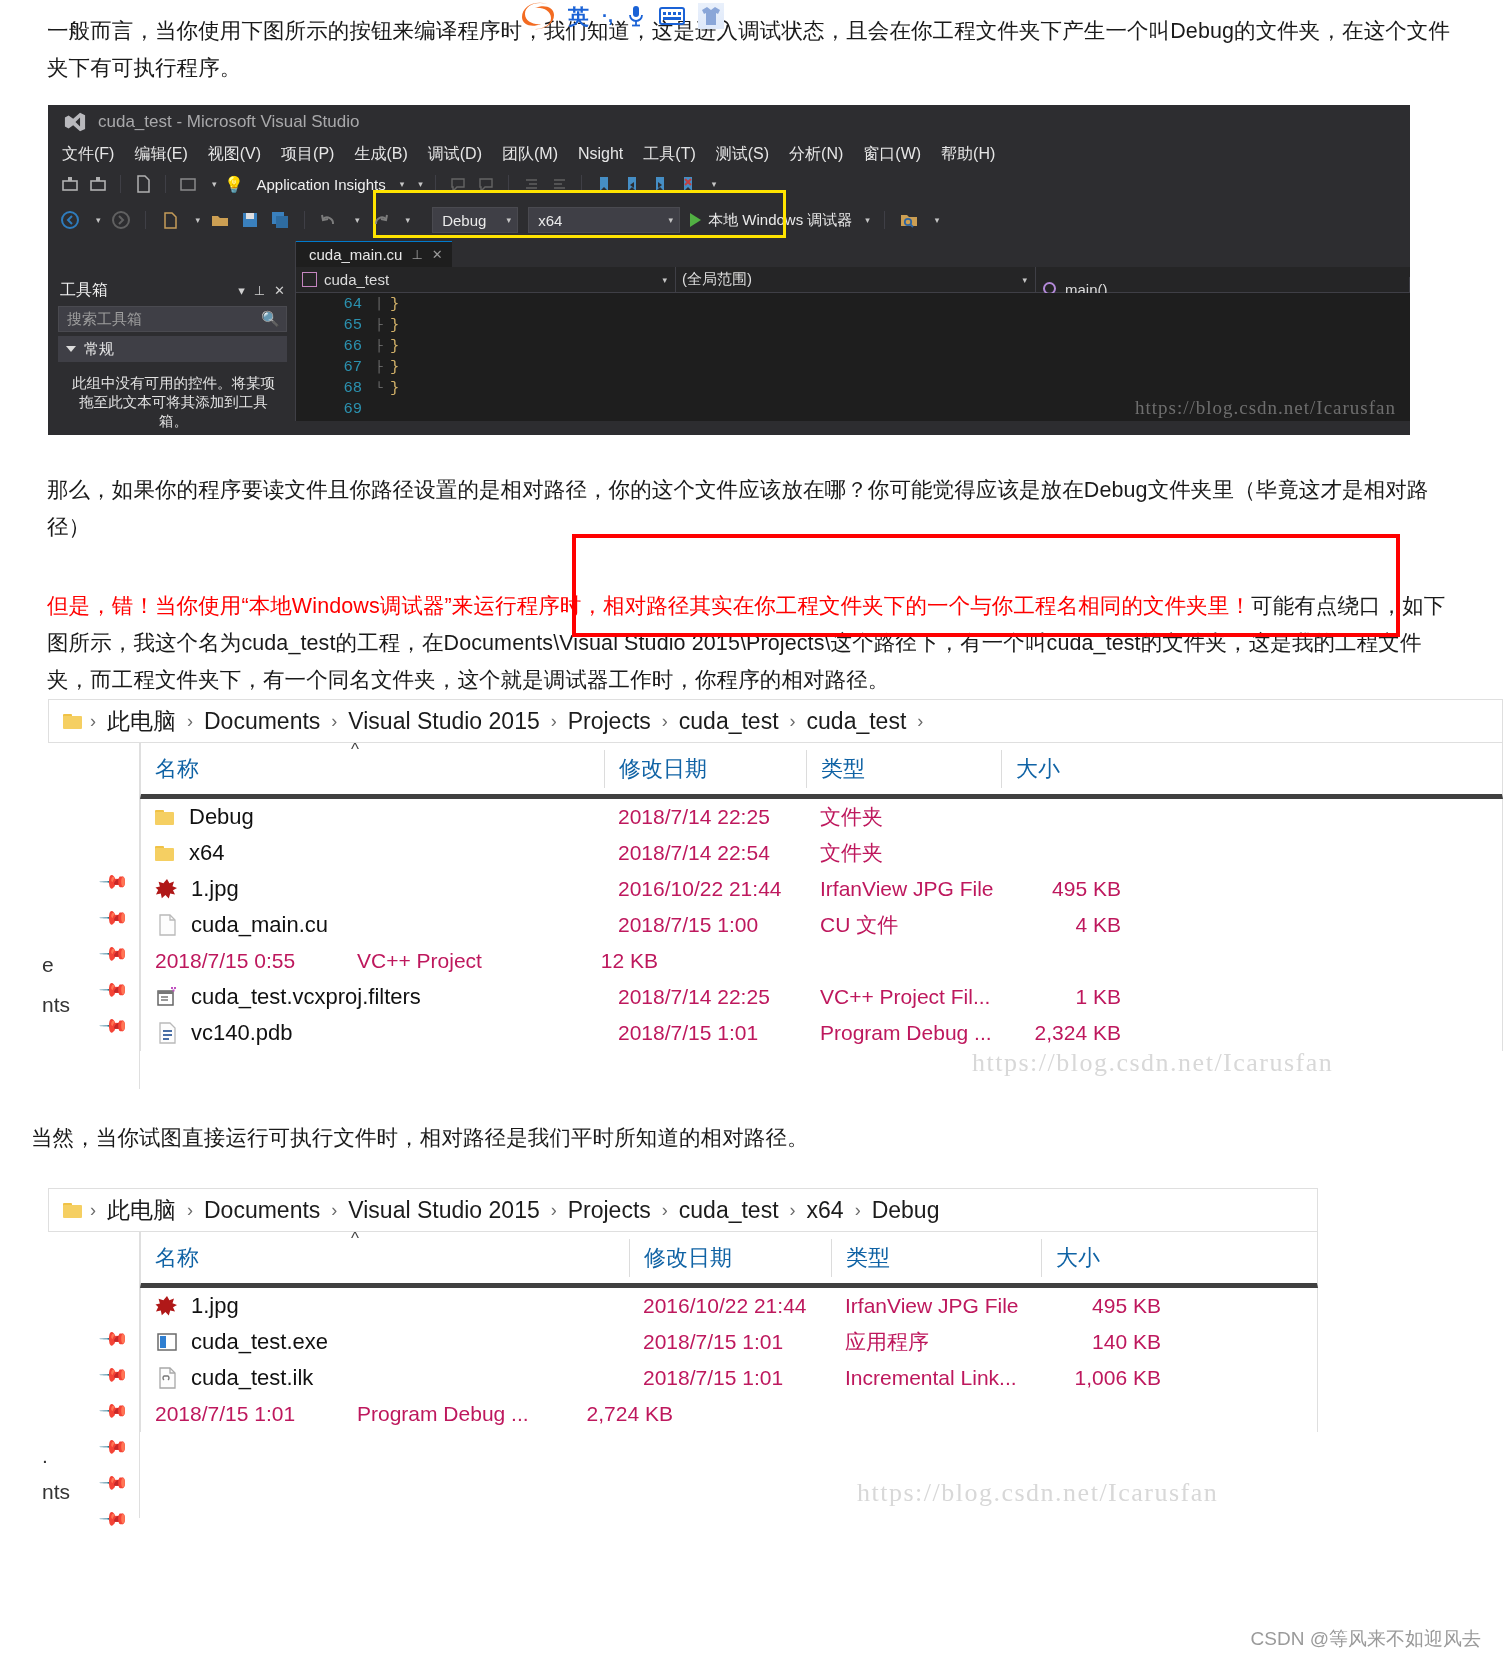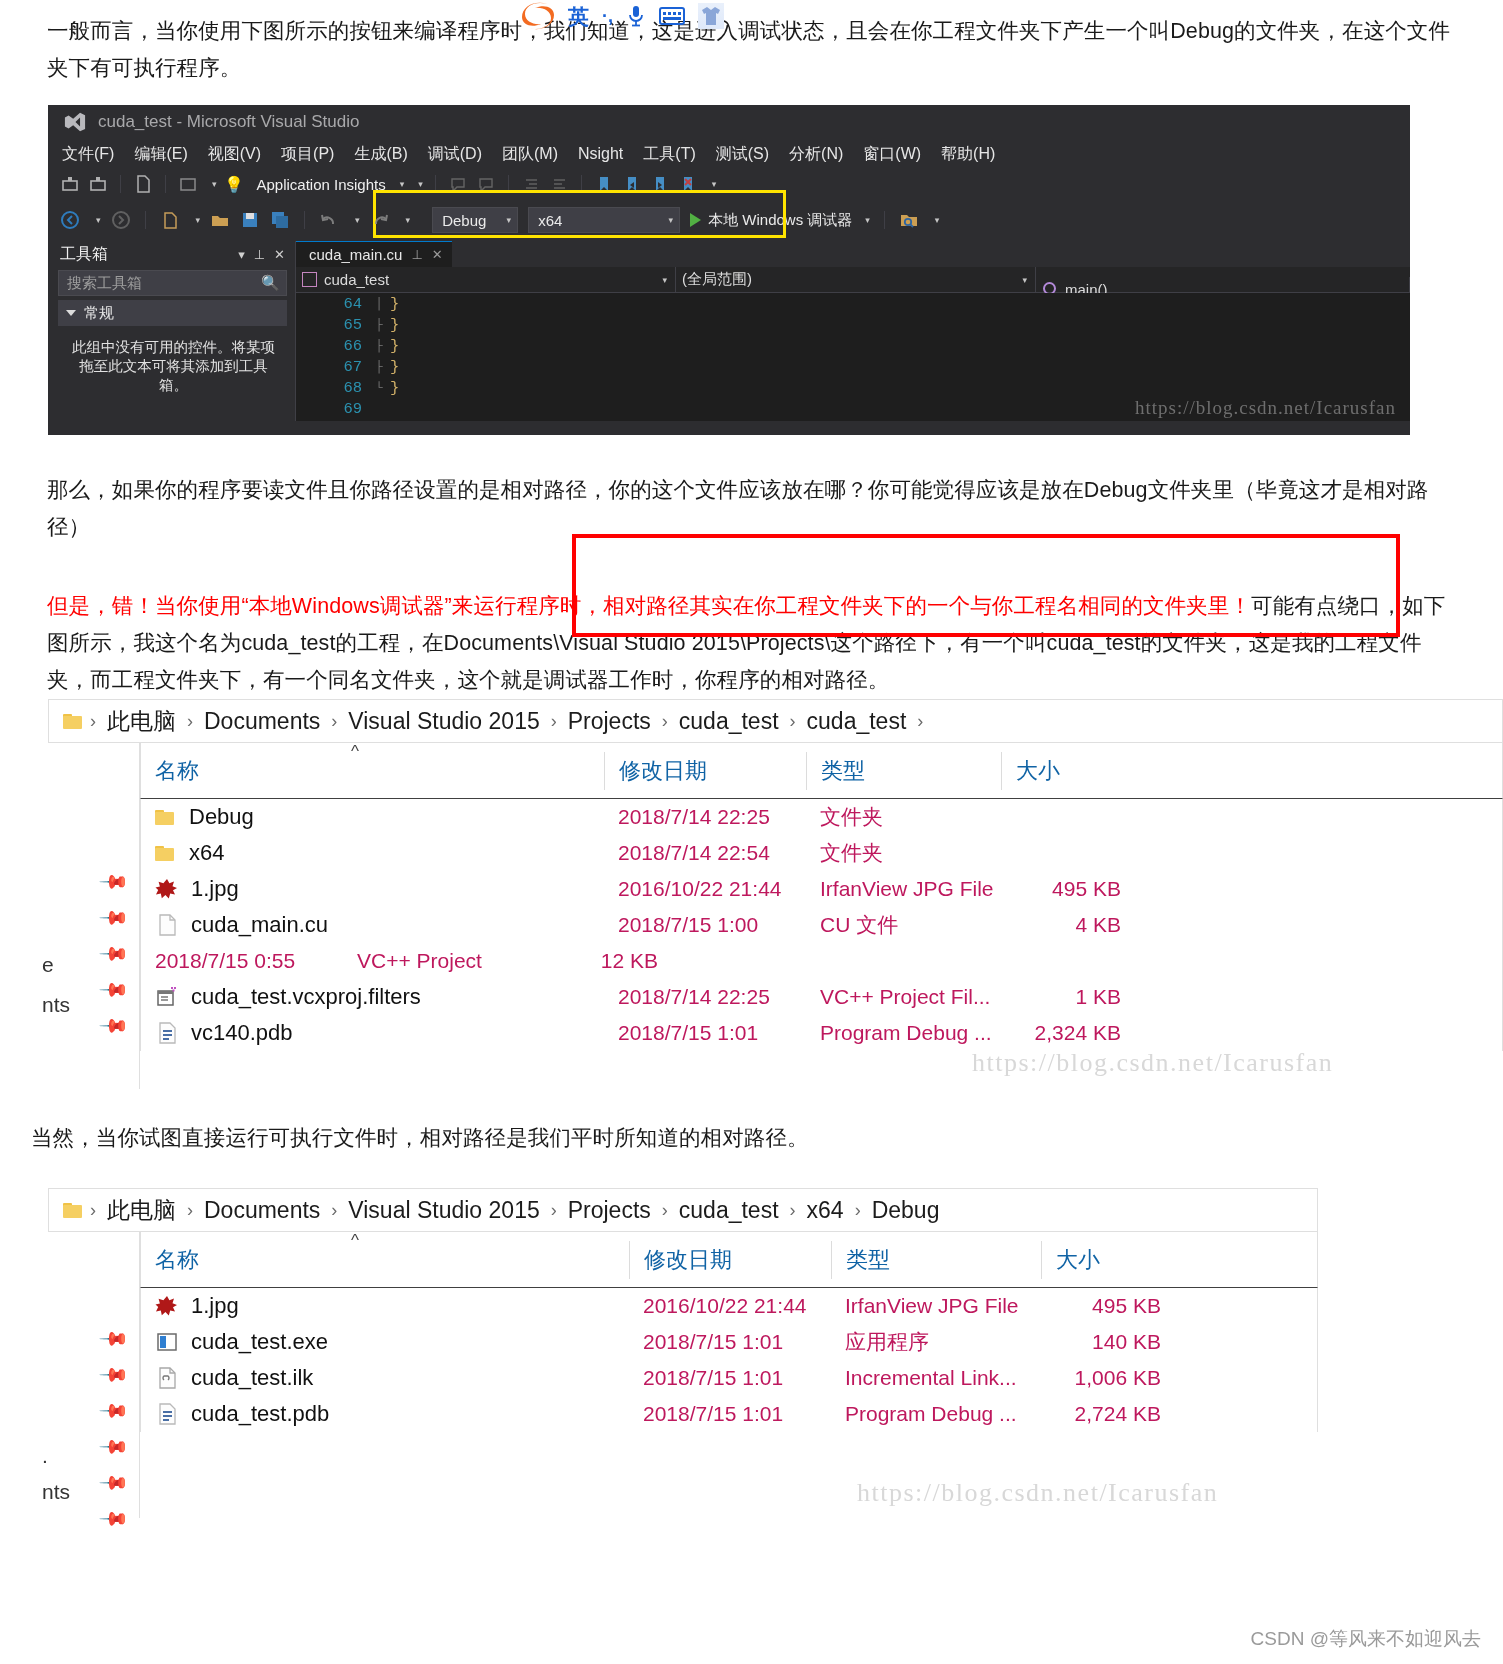--- a/index.html
+++ b/index.html
@@ -96,21 +96,21 @@
   .run-btn{ display:flex;align-items:center;gap:7px; color:#eaeaea;font-size:15px;}
   .play-tri{
     width:0;height:0;border-left:11px solid #52b043;
     border-top:7px solid transparent;border-bottom:7px solid transparent;
   }
 
   .vs-body{ display:flex; height:180px; }
   .vs-toolbox{ width:248px; background:#2d2d30; border-right:1px solid #3f3f46;}
   .tbx-head{
     height:26px;display:flex;align-items:center;justify-content:space-between;
-    padding:0 10px 0 12px;font-size:16px;color:#f0f0f0;
+    padding:0 10px 0 12px;font-size:16px;color:#f0f0f0;margin-top:36px;
   }
   .tbx-head-icons{ display:flex;align-items:center;gap:9px;color:#d0d0d0;font-size:13px;}
   .tbx-search{
     margin:3px 8px 0 10px;height:26px;background:#3f3f46;border:1px solid #4a4a50;
     display:flex;align-items:center;justify-content:space-between;padding:0 6px 0 8px;
     color:#9d9d9d;font-size:15px;
   }
   .tbx-group{
     margin:4px 8px 0 10px;height:26px;background:#3f3f46;display:flex;align-items:center;
     gap:8px;padding-left:8px;color:#e6e6e6;font-size:15px;
@@ -161,21 +161,21 @@
     content:""; position:absolute;left:0;top:2px;width:9px;height:4px;background:#f0c246;border-radius:1px 1px 0 0;
   }
   .folder-ico:after{
     content:""; position:absolute;left:0;top:4px;width:19px;height:13px;background:#f5cf62;border-radius:1px;
   }
   .crumb{ font-size:23px; color:#1c1c1c; padding:0 6px; }
   .crumb-sep{ font-size:18px; color:#6b6b6b; padding:0 5px; }
 
   .hdr-row{
     height:56px; border-left:1px solid #dfdfdf; border-right:1px solid #dfdfdf;
-    border-bottom:1px solid #404040; display:flex; align-items:center; position:relative;
+    border-bottom:5px solid #404040; display:flex; align-items:center; position:relative;
     background:#fff;
   }
   .hdr-cell{
     font-size:22px; color:#1063a5; height:38px; display:flex; align-items:center;
     padding-left:14px; position:relative;
   }
   .hdr-cell.bordered{ border-left:1px solid #dcdcdc; }
   .sort-caret{
     position:absolute; left:210px; top:-10px; font-size:17px; color:#444;
   }
@@ -734,33 +734,20 @@
               </svg>
           </span>
           <span class="label">cuda_test.ilk</span>
         </div>
         <div class="cell" style="width:202px;">2018/7/15 1:01</div>
         <div class="cell" style="width:210px;">Incremental Link...</div>
         <div class="cell size" style="width:138px;">1,006 KB</div>
       </div>
 
       <div class="frow">
-        <div class="cell-name" style="width:488px;">
-          <span>
-            <svg class="ico" viewBox="0 0 24 24">
-                <path d="M5 2 h10 l5 5 v15 H5z" fill="#fdfdfd" stroke="#b9b9b9" stroke-width="1.3"></path>
-                <g fill="#4a6fa5">
-                  <rect x="8" y="9" width="9" height="2"></rect>
-                  <rect x="8" y="13" width="9" height="2"></rect>
-                  <rect x="8" y="17" width="6" height="2"></rect>
-                </g>
-              </svg>
-          </span>
-          <span class="label">cuda_test.pdb</span>
-        </div>
         <div class="cell" style="width:202px;">2018/7/15 1:01</div>
         <div class="cell" style="width:210px;">Program Debug ...</div>
         <div class="cell size" style="width:138px;">2,724 KB</div>
       </div>
 
     </div>
   </div>
 </div>
 <div class="exp-watermark" id="wm-exp2">https://blog.csdn.net/Icarusfan</div>
 

